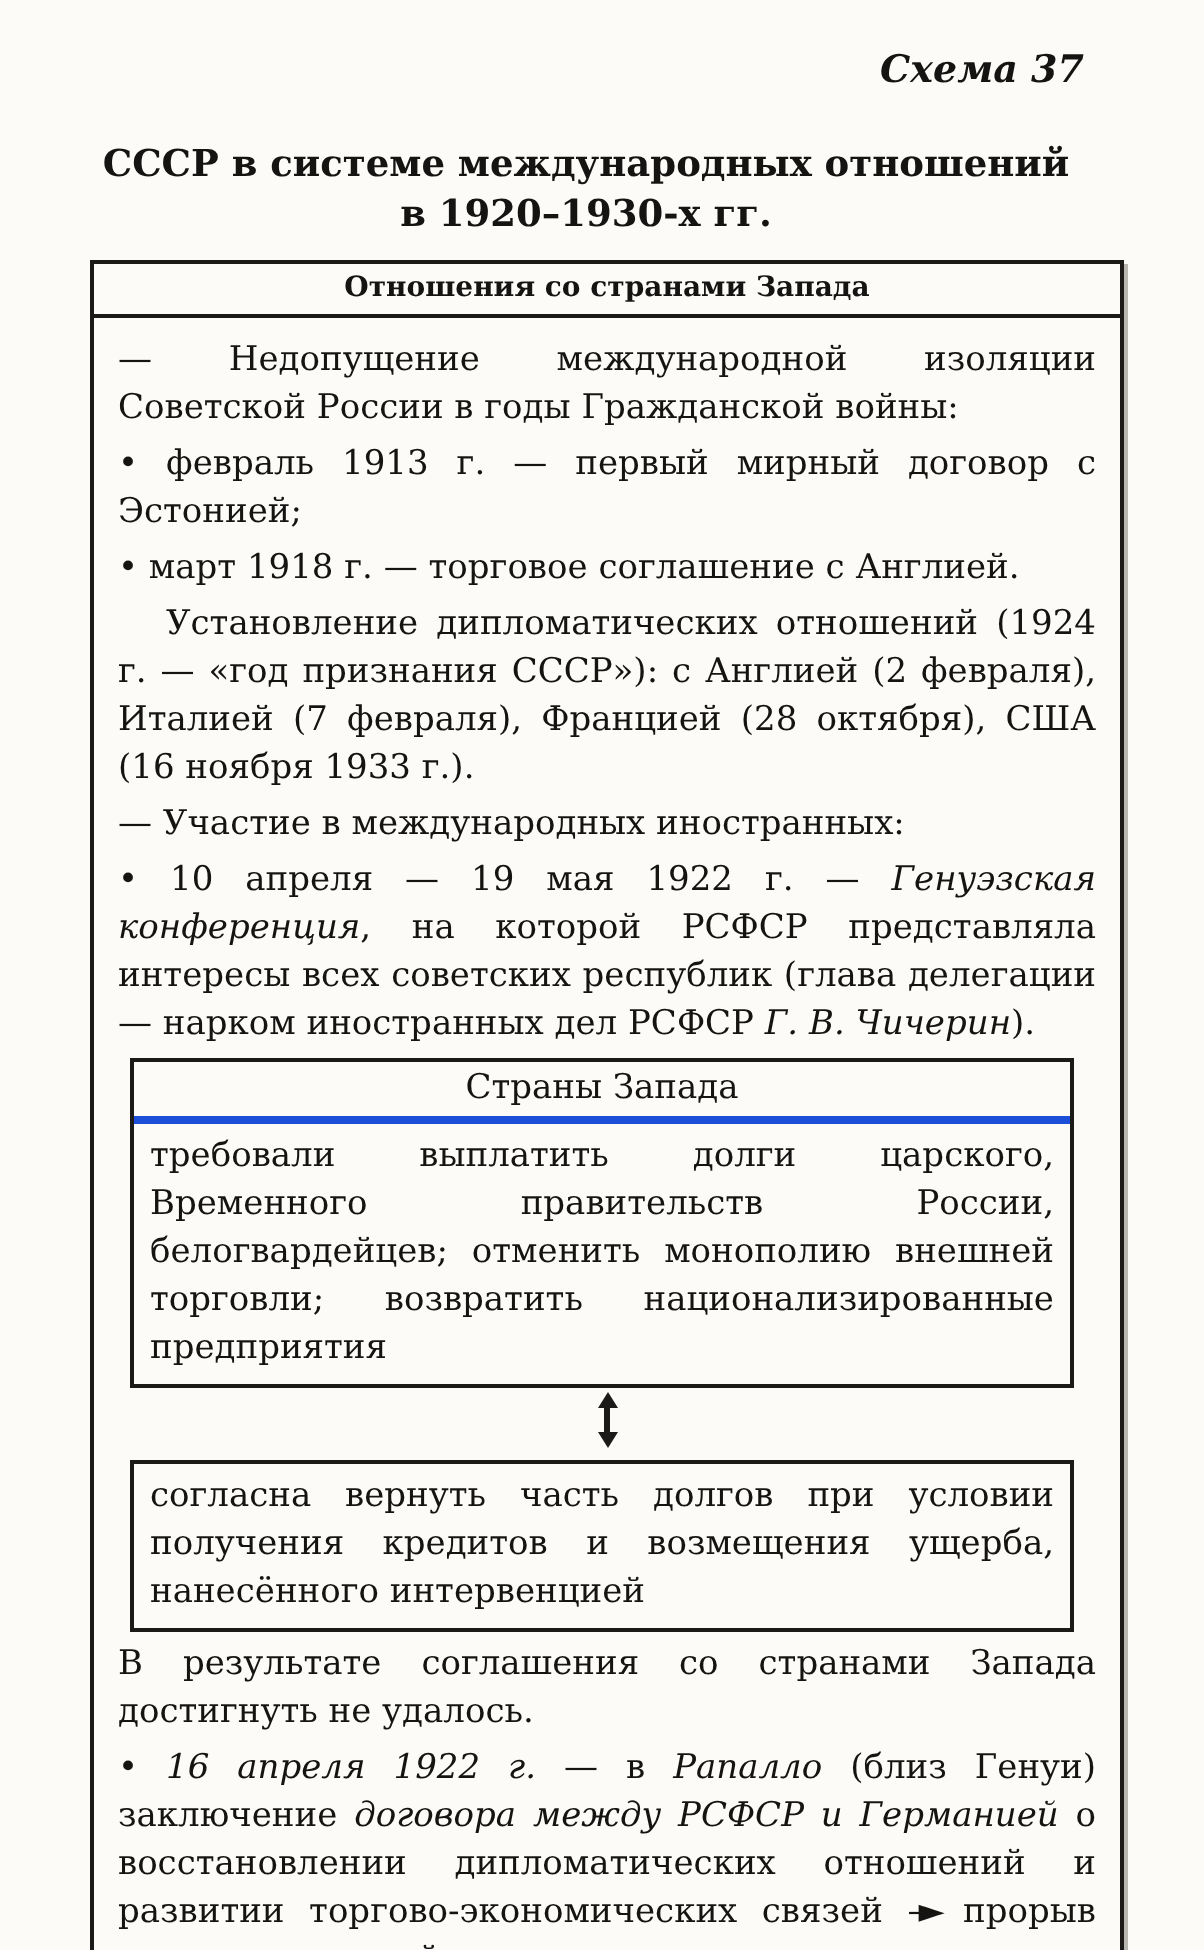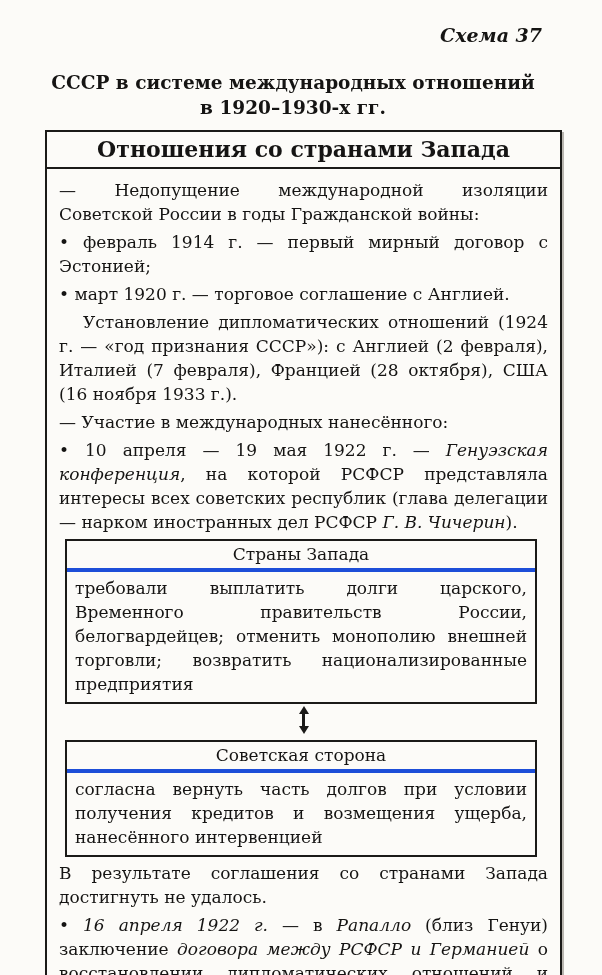--- a/index.html
+++ b/index.html
@@ -14,21 +14,21 @@
   }
   .doc-title{
     text-align:center;font-weight:bold;font-size:18.5px;line-height:25px;margin-top:24px;
   }
   .schema-box{
     margin:10px 0 0 45px;width:517px;box-sizing:border-box;
     border:2px solid #1b1a18;
     box-shadow:3px 1px 0 -1px #b9b6b0;
   }
   .schema-header{
-    font-weight:bold;text-align:center;font-size:22px;
+    font-weight:bold;text-align:center;font-size:14px;
     padding:4px 0 5px;border-bottom:2px solid #1b1a18;
   }
   .schema-content{padding:5px 8px 8px;}
   .schema-content p{margin:4px;font-size:17px;line-height:24px;text-align:justify;}
   .indent{text-indent:24px;}
   .inner-box{border:2px solid #1b1a18;margin:5px 15px 0 10px;background:#fcfbf8;}
   .inner-header{
     text-align:center;font-size:17px;padding:3px 0 4px;
     border-bottom:4px solid #1d4ed8;
   }
@@ -52,39 +52,38 @@
   <div class="doc-title">
     <div>СССР в системе международных отношений</div>
     <div>в 1920–1930-х гг.</div>
   </div>
 
   <div class="schema-box">
     <div class="schema-header">Отношения со странами Запада</div>
 
     <div class="schema-content">
       <p>— Недопущение международной изоляции Советской России в годы Гражданской войны:</p>
-      <p>• февраль 1914 г. — первый мирный договор с Эстонией;</p>
-      <p>• март 1920 г. — торговое соглашение с Англией.</p>
+      <p>• февраль 1913 г. — первый мирный договор с Эстонией;</p>
+      <p>• март 1918 г. — торговое соглашение с Англией.</p>
       <p class="indent">Установление дипломатических отношений (1924 г. — «год признания СССР»): с Англией (2 февраля), Италией (7 февраля), Францией (28 октября), США (16 ноября 1933 г.).</p>
-      <p>— Участие в международных нанесённого:</p>
+      <p>— Участие в международных иностранных:</p>
       <p><span>• 10 апреля — 19 мая 1922 г. — </span><i>Генуэзская конференция</i><span>, на которой РСФСР представляла интересы всех советских республик (глава делегации — нарком иностранных дел РСФСР </span><i>Г. В. Чичерин</i><span>).</span></p>
 
       <div class="inner-box">
         <div class="inner-header">Страны Запада</div>
         <div class="inner-body">требовали выплатить долги царского, Временного правительств России, белогвардейцев; отменить монополию внешней торговли; возвратить национализированные предприятия</div>
       </div>
 
       <div class="v-arrow">
         <span class="tri-up"></span>
         <span class="stem"></span>
         <span class="tri-down"></span>
       </div>
 
       <div class="inner-box">
-        <div class="inner-header">Советская сторона</div>
         <div class="inner-body">согласна вернуть часть долгов при условии получения кредитов и возмещения ущерба, нанесённого интервенцией</div>
       </div>
 
       <p>В результате соглашения со странами Запада достигнуть не удалось.</p>
       <p><span>• </span><i>16 апреля 1922 г.</i><span> — в </span><i>Рапалло</i><span> (близ Генуи) заключение </span><i>договора между РСФСР и Германией</i><span> о восстановлении дипломатических отношений и развитии торгово-экономических связей </span><span class="arrow-glyph">–►</span><span> прорыв дипломатической изоляции.</span></p>
 
     </div>
   </div>
 
 </div>

